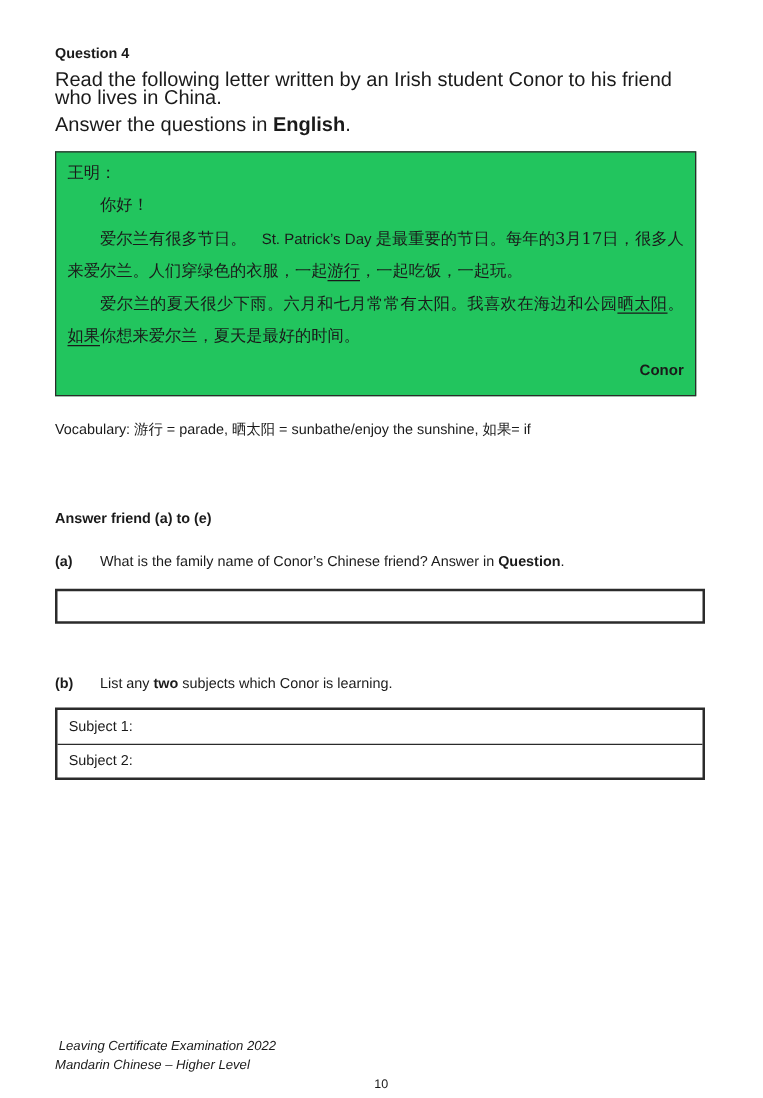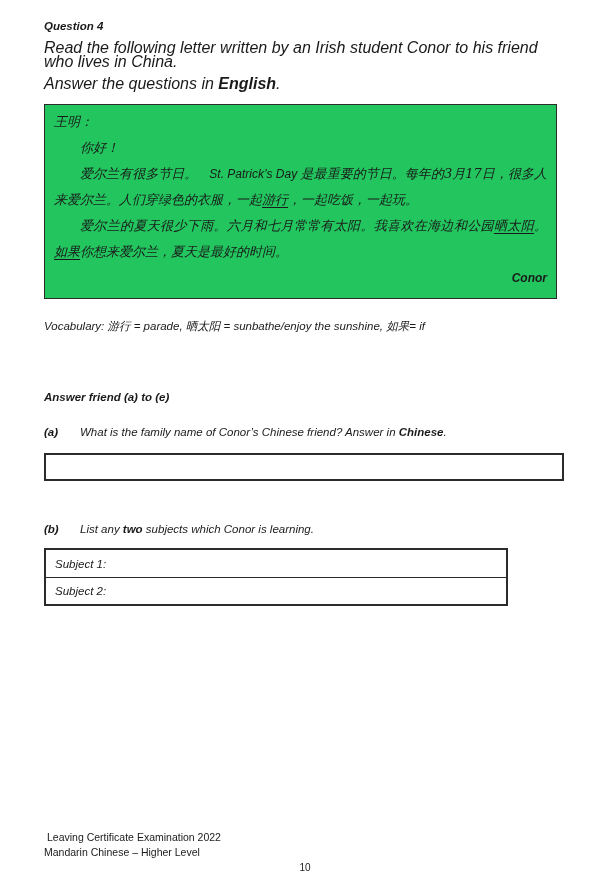--- a/index.html
+++ b/index.html
@@ -5,21 +5,21 @@
   * { box-sizing: border-box; }
   html, body { margin: 0; padding: 0; }
   body {
     width: 610px; height: 878px;
     background: #ffffff;
     position: relative;
     font-family: "Liberation Sans", "DejaVu Sans", sans-serif;
     color: #1a1a1a;
     overflow: hidden;
   }
-  .content { padding: 19px 45px 0 44px; font-style: italic; }
+  .content { padding: 36px 45px 0 44px; }
 
   .q-title { font-size: 11.5px; font-weight: bold; margin: 0; line-height: 14px; }
   .intro { font-size: 16px; margin: 8px 0 0; line-height: 14px; }
   .intro b { font-weight: bold; }
 
   .letter-box {
     margin-top: 13px;
     width: 513px;
     border: 1px solid #2b2b2b;
     padding: 4px 9px 7px 9px;
@@ -54,36 +54,36 @@
   .answer-box {
     margin-top: 14px;
     width: 520px;
     height: 28px;
     border: 2px solid #2b2b2b;
     background: #fff;
   }
 
   .subject-table {
     margin-top: 12px;
-    width: 464px;
+    width: 520px;
     border: 2px solid #2b2b2b;
     background: #fff;
   }
   .subject-row {
     height: 27px;
     display: flex;
     align-items: center;
     padding-left: 9px;
     font-size: 11.5px;
   }
   .subject-row + .subject-row { border-top: 1px solid #2b2b2b; }
 
   .footer-left {
     position: absolute; left: 44px; bottom: 18px;
-    font-size: 10.5px; line-height: 15px;
+    font-style: italic; font-size: 10.5px; line-height: 15px;
   }
   .footer-left p { margin: 0; }
   .footer-left p:first-child { padding-left: 3px; }
   .page-number {
     position: absolute; left: 0; right: 0; bottom: 3px;
     text-align: center; font-size: 10px; line-height: 15px;
   }
 </style>
 </head>
 <body>
@@ -102,21 +102,21 @@
     <p class="lp"><span>爱尔兰的夏天很少下雨。六月和七月常常有太阳。我喜欢在海边和公园</span><span class="u">晒太阳</span><span>。</span><span class="u">如果</span><span>你想来爱尔兰，夏天是最好的时间。</span></p>
     <p class="sig-name">Conor</p>
   </div>
 
   <p class="vocab">Vocabulary: 游行 = parade, 晒太阳 = sunbathe/enjoy the sunshine, 如果= if</p>
 
   <p class="answer-heading">Answer friend (a) to (e)</p>
 
   <div class="q-line">
     <span class="q-label">(a)</span>
-    <span class="q-text"><span>What is the family name of Conor’s Chinese friend? Answer in </span><b>Chinese</b><span>.</span></span>
+    <span class="q-text"><span>What is the family name of Conor’s Chinese friend? Answer in </span><b>Question</b><span>.</span></span>
   </div>
 
   <div class="answer-box"></div>
 
   <div class="q-line part-b">
     <span class="q-label">(b)</span>
     <span class="q-text"><span>List any </span><b>two</b><span> subjects which Conor is learning.</span></span>
   </div>
 
   <div class="subject-table">

